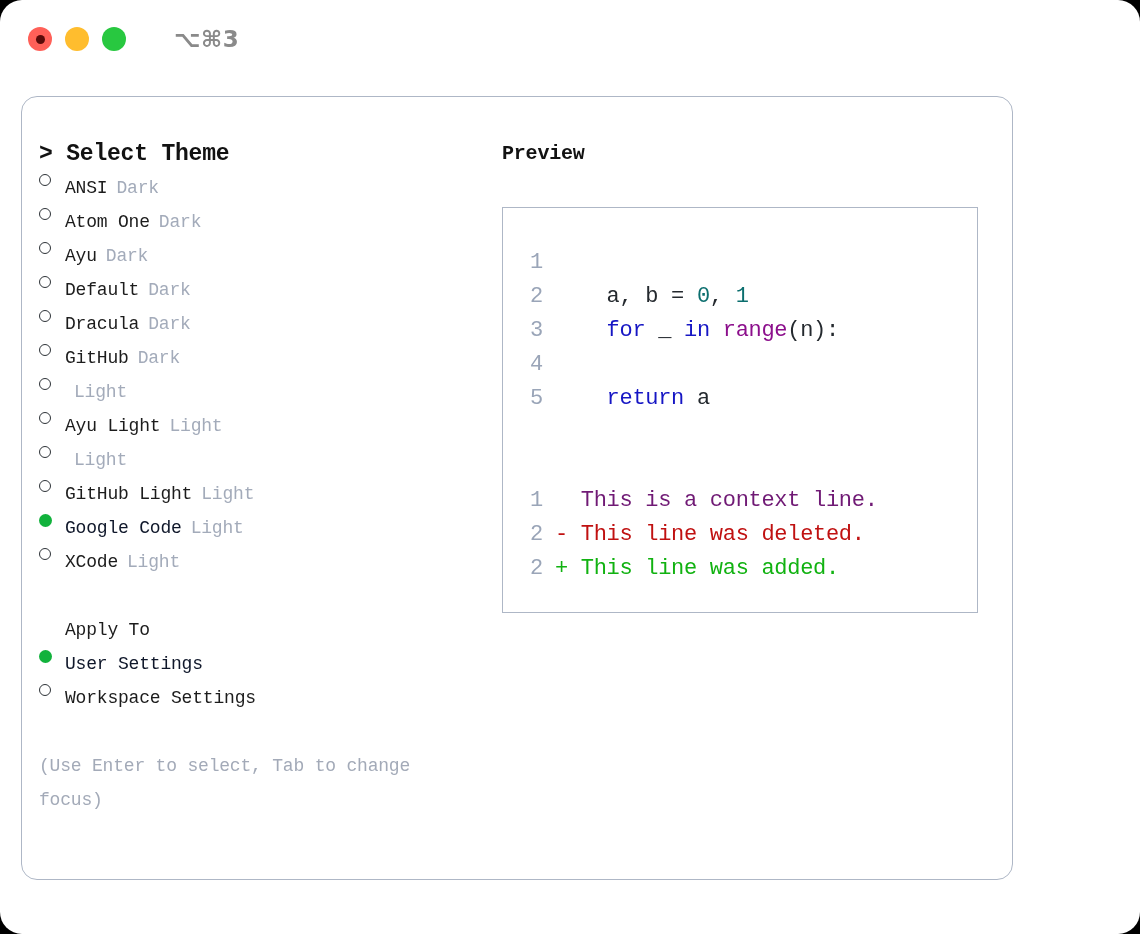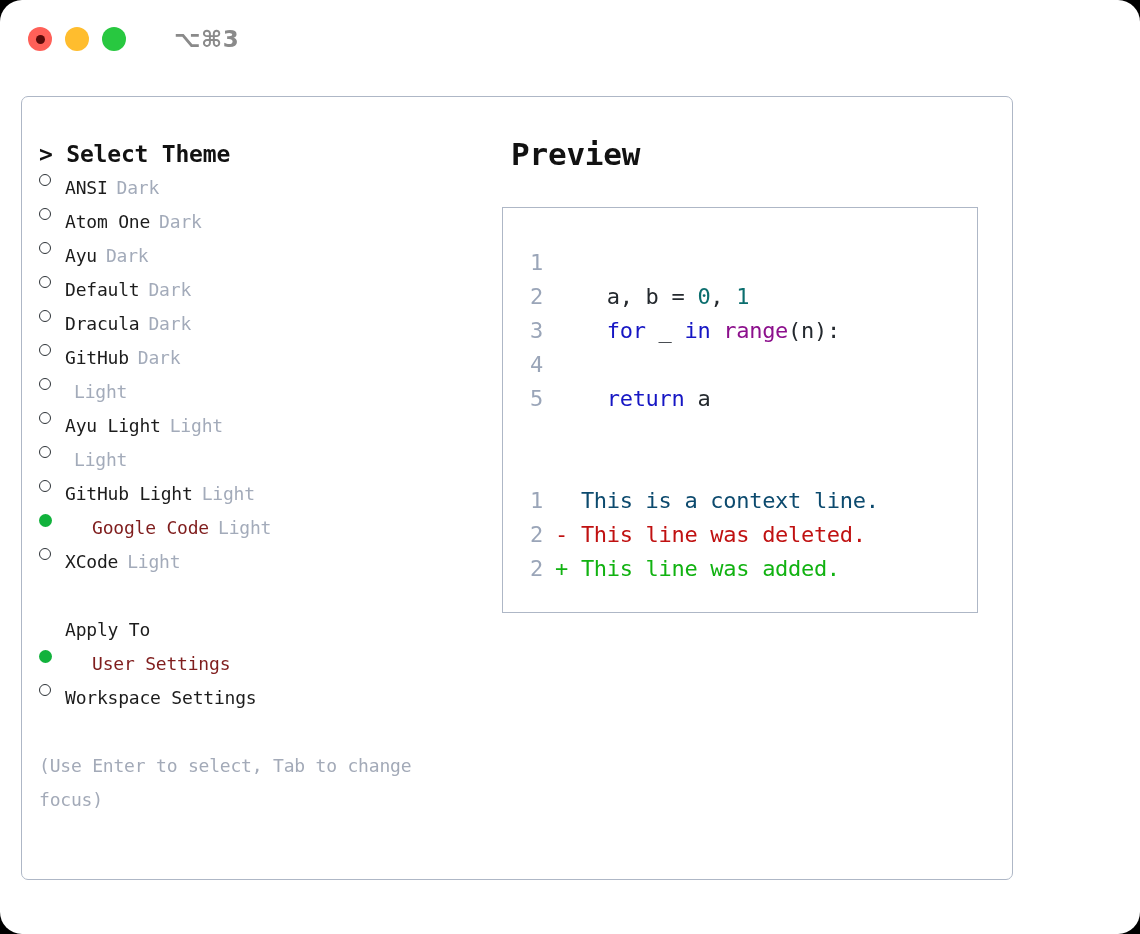--- a/index.html
+++ b/index.html
@@ -68,23 +68,24 @@
   }
 
   
   #panel {
     position: absolute;
     left: 21px;
     top: 96px;
     width: 992px;
     height: 784px;
     border: 1.6px solid #aeb7c6;
-    border-radius: 7px;
+    border-radius: 16px;
     box-sizing: border-box;
     background: #ffffff;
+    font-family: Liberation Mono, monospace;
   }
 
   
   #left-col {
     position: absolute;
     left: 17px;
     top: 40px;
     width: 450px;
   }
 
@@ -126,21 +127,21 @@
     left: 0;
     top: -14px;
     width: 10px;
     height: 10px;
     border-radius: 50%;
     border: 1.6px solid #2e3338;
     background: transparent;
     box-sizing: content-box;
   }
   .opt-name { color: #1c1c1c; }
-  .opt-name.sel { color: #7f1d1d; margin-left: 27px; }
+  .opt-name.sel { color: #0f172a; }
   .opt-tag {
     color: #a3abba;
     margin-left: 9px;
   }
 
   .section-label {
     font-size: 18px;
     color: #1c1c1c;
     line-height: 34px;
     height: 34px;
@@ -160,26 +161,25 @@
   }
 
   
   #right-col {
     position: absolute;
     left: 480px;
     top: 40px;
     width: 490px;
   }
   #preview-title {
-    font-size: 31px;
+    font-size: 20px;
     font-weight: bold;
     color: #121212;
     line-height: 34px;
     letter-spacing: -0.2px;
-    margin-left: 9px;
   }
   #code-box {
     margin-top: 36px;
     width: 476px;
     height: 406px;
     border: 1.6px solid #aeb7c6;
     box-sizing: border-box;
     background: #ffffff;
     padding: 38px 0 0 14px;
   }
@@ -201,21 +201,21 @@
   }
   .code-text { color: #24292e; }
 
   .tok-kw   { color: #1616c4; }
   .tok-fn   { color: #8c0f8c; }
   .tok-num  { color: #0b6e6e; }
   .tok-pl   { color: #24292e; }
 
   .blank-line { height: 34px; }
 
-  .diff-ctx { color: #0c4a6e; }
+  .diff-ctx { color: #701a75; }
   .diff-del { color: #c01111; }
   .diff-add { color: #11b211; }
 </style>
 </head>
 <body>
 
 <div id="window">
 
   <div id="titlebar">
     <div class="lights">

